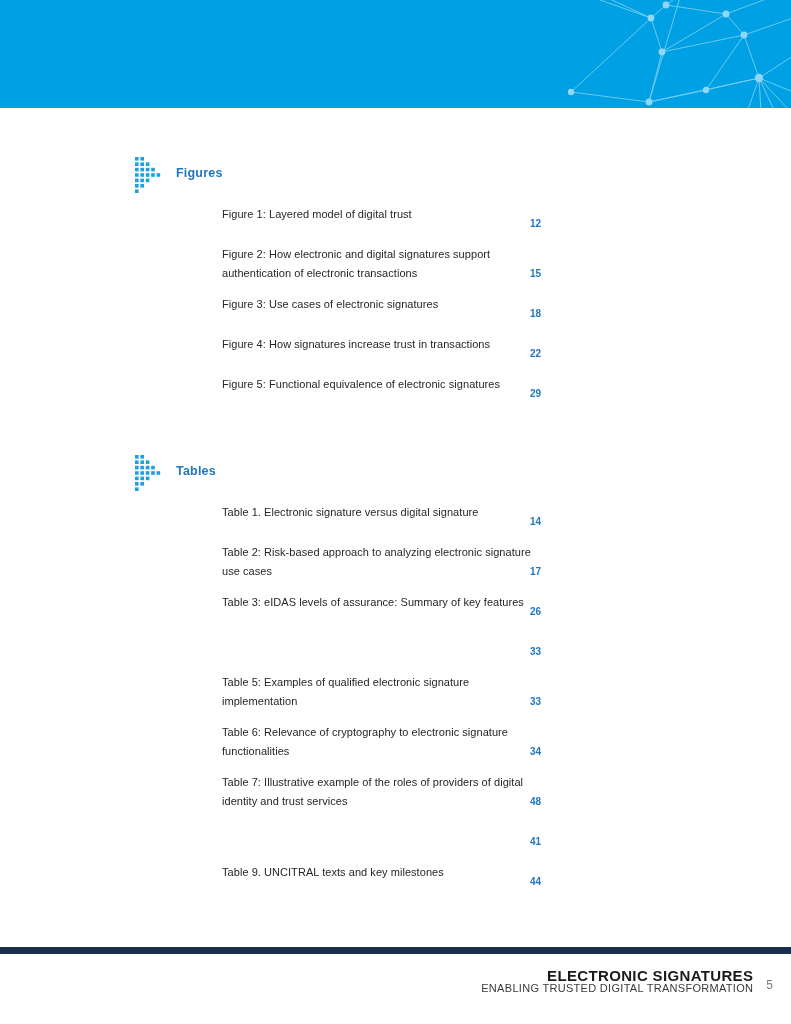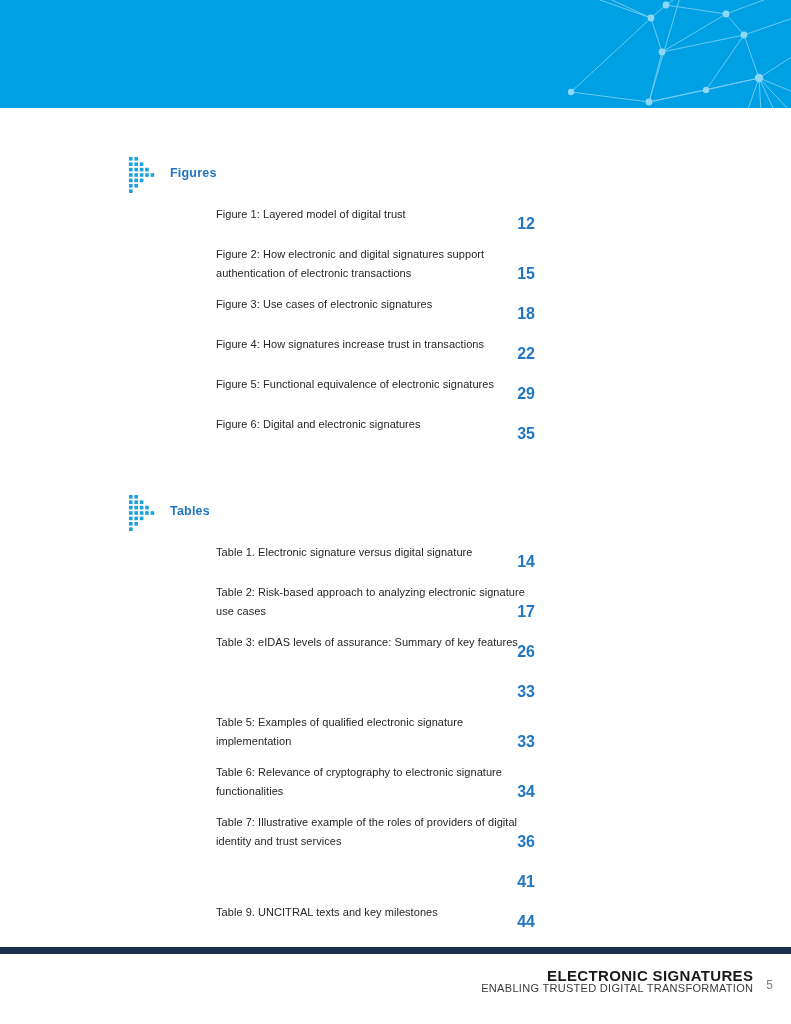--- a/index.html
+++ b/index.html
@@ -37,21 +37,21 @@
     top: 0;
     right: 0;
     width: 260px;
     height: 108px;
     display: block;
   }
 
   
   .content {
     position: absolute;
-    left: 2px;
+    left: 8px;
     top: 108px;
     width: 638px;
   }
 
   .section {
     position: relative;
   }
   .section-figures { margin-top: 49px; }
   .section-tables  { margin-top: 46px; }
 
@@ -95,21 +95,21 @@
     font-size: 11px;
     line-height: 19px;
     color: #262626;
     max-width: 420px;
     letter-spacing: 0.05px;
   }
   .entry-page {
     position: absolute;
     right: 0;
     bottom: 6px;
-    font-size: 16px;
+    font-size: 10px;
     line-height: 19px;
     font-weight: bold;
     color: #2277C2;
     text-align: right;
     min-width: 22px;
   }
   .entry.single .entry-page { bottom: 6px; }
 
   
   .entry-text.wide { max-width: 452px; }
@@ -257,24 +257,20 @@
           <span class="entry-page">18</span>
         </div>
         <div class="entry single">
           <span class="entry-text">Figure 4: How signatures increase trust in transactions</span>
           <span class="entry-page">22</span>
         </div>
         <div class="entry single">
           <span class="entry-text">Figure 5: Functional equivalence of electronic signatures</span>
           <span class="entry-page">29</span>
         </div>
-        <div class="entry single">
-          <span class="entry-text">Figure 6: Digital and electronic signatures</span>
-          <span class="entry-page">35</span>
-        </div>
       </div>
     </div>
 
     <div class="section section-tables">
       <div class="section-head">
         <svg class="dots-icon" viewBox="0 0 28 38">
           <g fill="#1CA0DE">
             <rect x="0" y="0" width="3.6" height="3.6"></rect>
             <rect x="0" y="5.4" width="3.6" height="3.6"></rect>
             <rect x="0" y="10.8" width="3.6" height="3.6"></rect>
@@ -319,21 +315,21 @@
         <div class="entry single">
           <span class="entry-text">Table 5: Examples of qualified electronic signature implementation</span>
           <span class="entry-page">33</span>
         </div>
         <div class="entry single">
           <span class="entry-text wide">Table 6: Relevance of cryptography to electronic signature functionalities</span>
           <span class="entry-page">34</span>
         </div>
         <div class="entry">
           <span class="entry-text">Table 7: Illustrative example of the roles of providers of digital identity and trust services</span>
-          <span class="entry-page">36</span>
+          <span class="entry-page">48</span>
         </div>
         <div class="entry single">
           <span class="entry-page">41</span>
         </div>
         <div class="entry single">
           <span class="entry-text">Table 9. UNCITRAL texts and key milestones</span>
           <span class="entry-page">44</span>
         </div>
       </div>
     </div>

